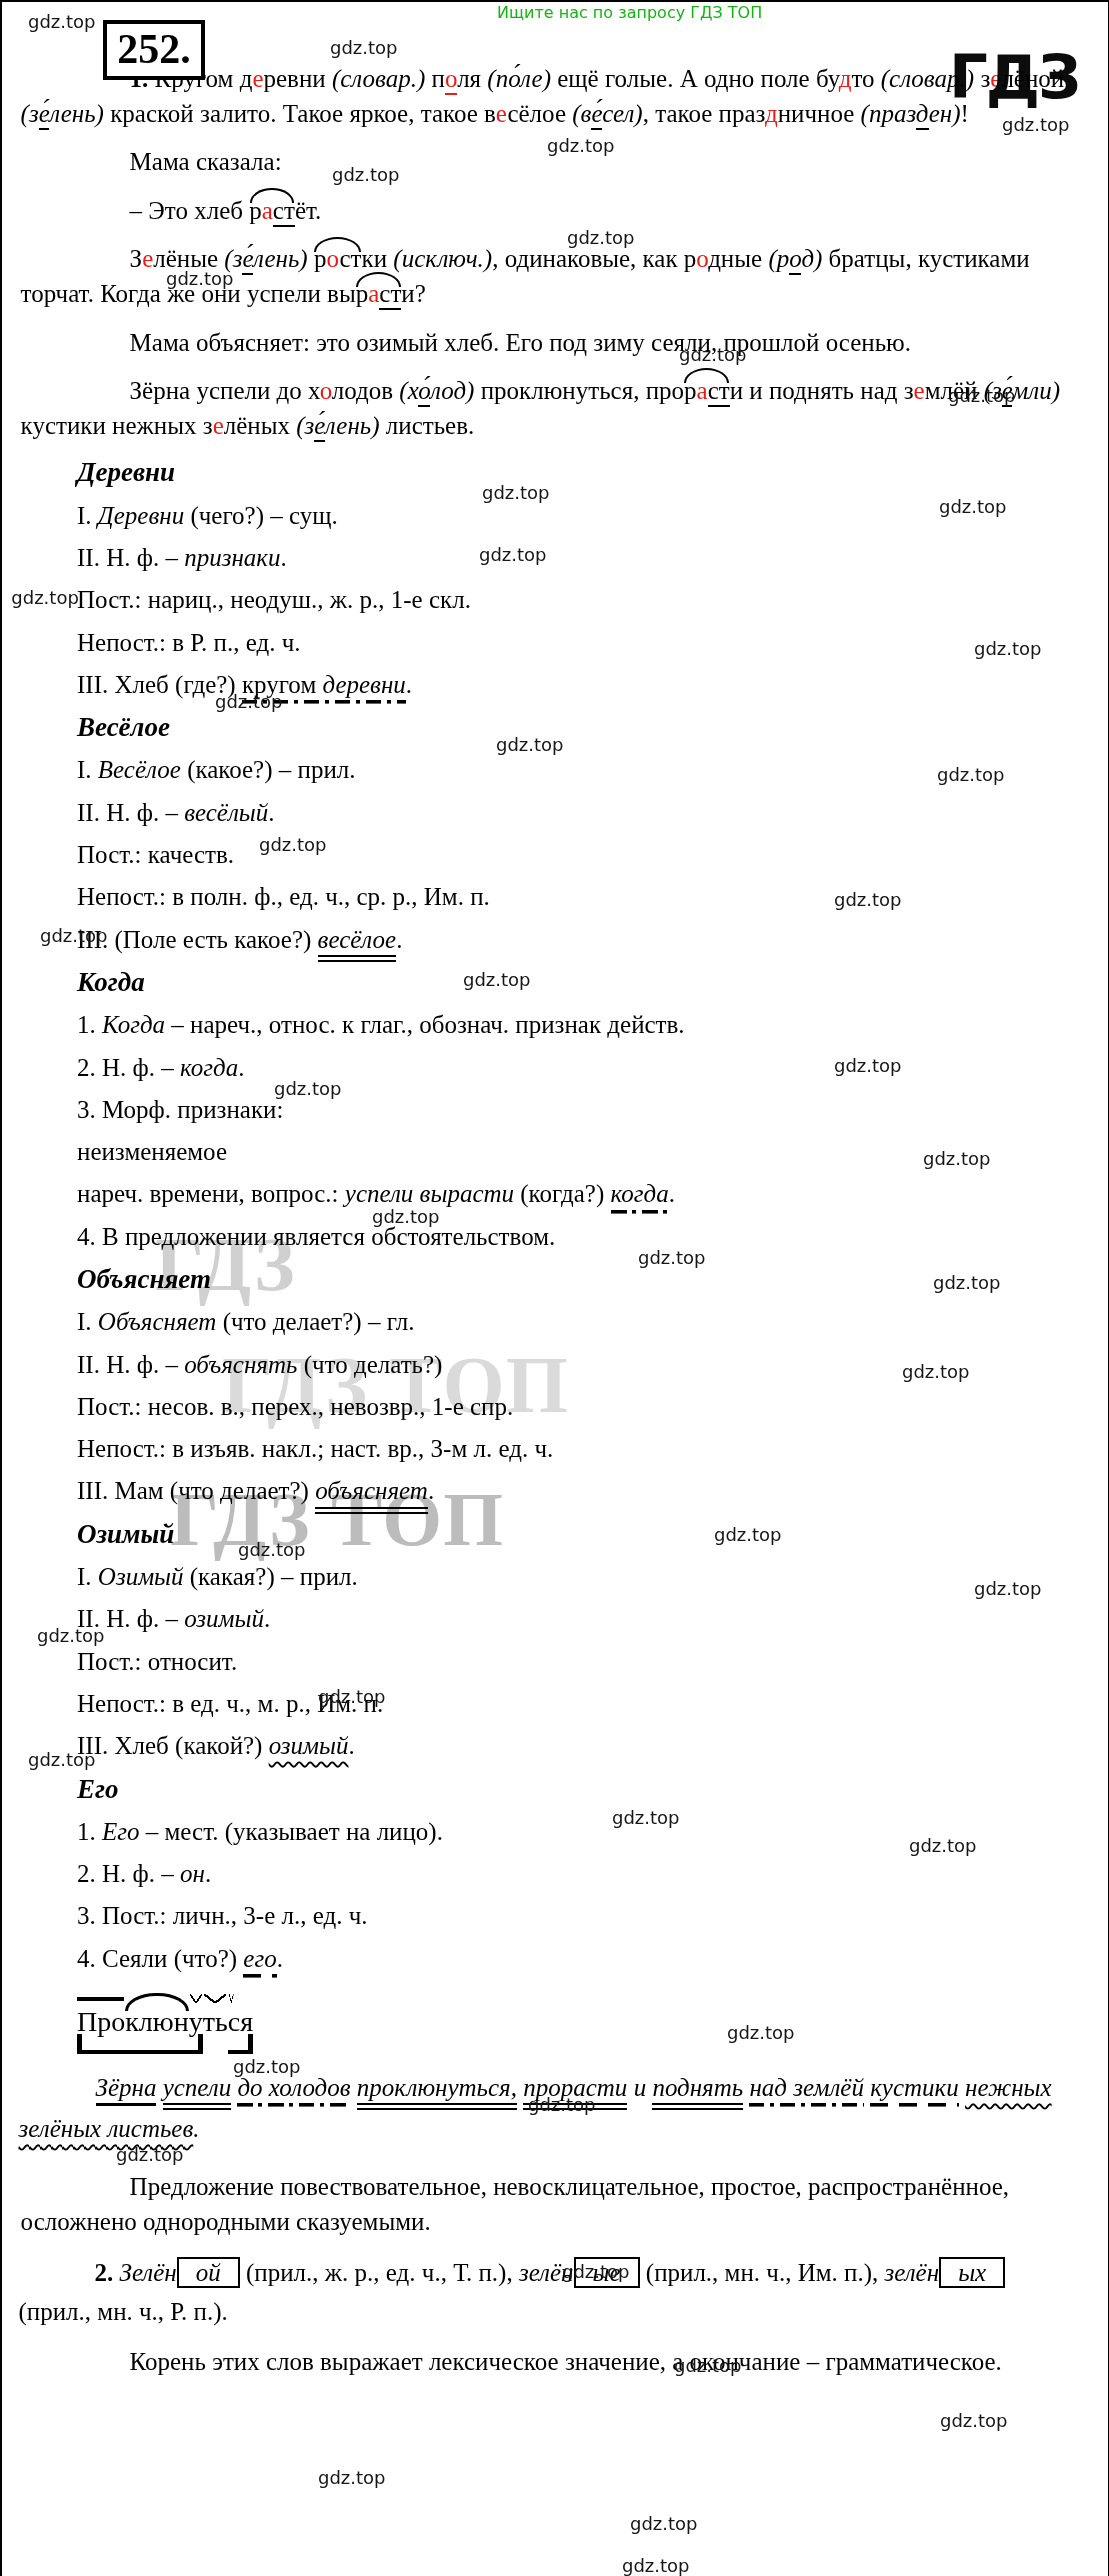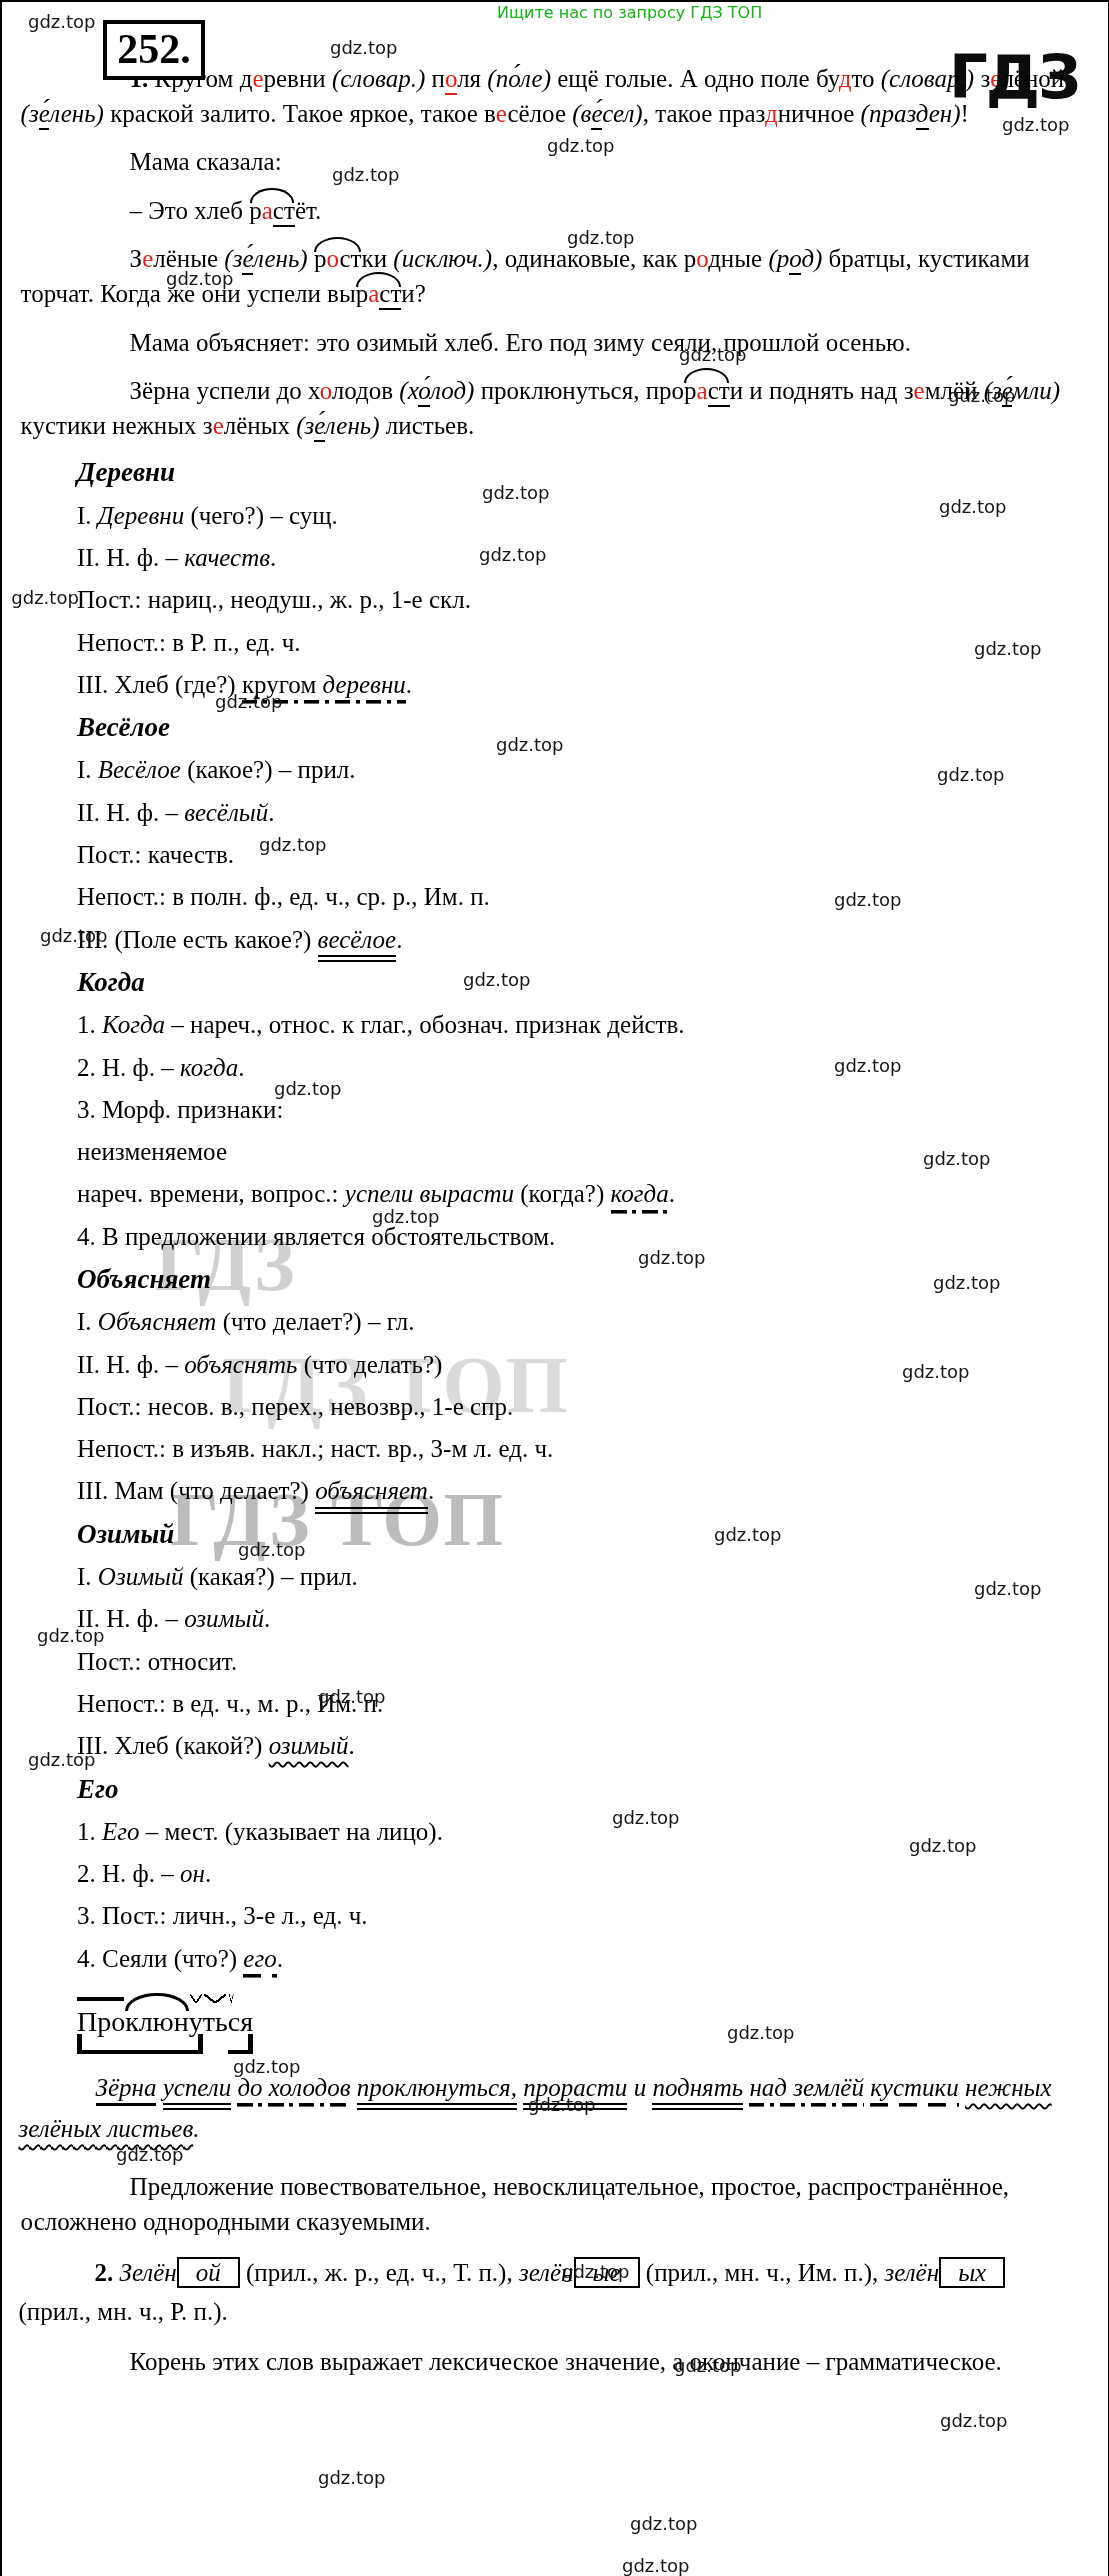--- a/index.html
+++ b/index.html
@@ -90,21 +90,21 @@
 
 <div id="content">
     <p class="para"><span class="b">1. </span><span>Кругом д</span><span class="red">е</span><span>ревни </span><span class="i">(словар.) </span><span>п</span><span class="red ul">о</span><span>ля </span><span class="i">(по́ле) </span><span>ещё голые. А одно поле бу</span><span class="red">д</span><span>то </span><span class="i">(словар.) </span><span>з</span><span class="red">е</span><span>лёной </span><span class="i"><span>(з</span><span class="ul">е́</span><span>лень) </span></span><span>краской залито. Такое яркое, такое в</span><span class="red">е</span><span>сёлое </span><span class="i"><span>(в</span><span class="ul">е́</span><span>сел)</span></span><span>, такое праз</span><span class="red">д</span><span>ничное </span><span class="i"><span>(праз</span><span class="ul">д</span><span>ен)</span></span><span>!</span></p>
     <p class="para"><span>Мама сказала:</span></p>
     <p class="para"><span>– Это хлеб </span><span class="arc"><span>р</span><span class="red">а</span><span class="ul">ст</span></span><span>ёт.</span></p>
     <p class="para"><span>З</span><span class="red">е</span><span>лёные </span><span class="i"><span>(з</span><span class="ul">е́</span><span>лень) </span></span><span class="arc"><span>р</span><span class="red">о</span><span>ст</span></span><span>ки </span><span class="i">(исключ.)</span><span>, одинаковые, как р</span><span class="red">о</span><span>дные </span><span class="i"><span>(р</span><span class="ul">о</span><span>д)</span></span><span> братцы, кустиками торчат. Когда же они успели вы</span><span class="arc"><span>р</span><span class="red">а</span><span class="ul">ст</span></span><span>и?</span></p>
     <p class="para"><span>Мама объясняет: это озимый хлеб. Его под зиму сеяли, прошлой осенью.</span></p>
     <p class="para"><span>Зёрна успели до х</span><span class="red">о</span><span>лодов </span><span class="i"><span>(х</span><span class="ul">о́</span><span>лод)</span></span><span> проклюнуться, про</span><span class="arc"><span>р</span><span class="red">а</span><span class="ul">ст</span></span><span>и и поднять над з</span><span class="red">е</span><span>млёй </span><span class="i"><span>(з</span><span class="ul">е́</span><span>мли)</span></span><span> кустики нежных з</span><span class="red">е</span><span>лёных </span><span class="i"><span>(з</span><span class="ul">е́</span><span>лень)</span></span><span> листьев.</span></p>
     <h3 class="h"><span>Деревни</span></h3>
     <p class="line"><span>I. </span><span class="i">Деревни</span><span> (чего?) – сущ.</span></p>
-    <p class="line"><span>II. Н. ф. – </span><span class="i">качеств</span><span>.</span></p>
+    <p class="line"><span>II. Н. ф. – </span><span class="i">признаки</span><span>.</span></p>
     <p class="line"><span>Пост.: нариц., неодуш., ж. р., 1-е скл.</span></p>
     <p class="line"><span>Непост.: в Р. п., ед. ч.</span></p>
     <p class="line"><span>III. Хлеб (где?) </span><span class="dd"><span>кругом </span><span class="i">деревни</span></span><span>.</span></p>
     <h3 class="h"><span>Весёлое</span></h3>
     <p class="line"><span>I. </span><span class="i">Весёлое</span><span> (какое?) – прил.</span></p>
     <p class="line"><span>II. Н. ф. – </span><span class="i">весёлый</span><span>.</span></p>
     <p class="line"><span>Пост.: качеств.</span></p>
     <p class="line"><span>Непост.: в полн. ф., ед. ч., ср. р., Им. п.</span></p>
     <p class="line"><span>III. (Поле есть какое?) </span><span class="i u2">весёлое</span><span>.</span></p>
     <h3 class="h"><span>Когда</span></h3>

